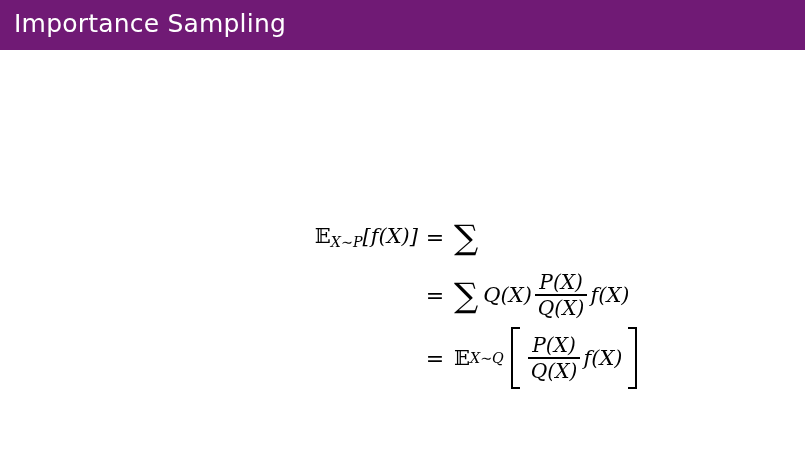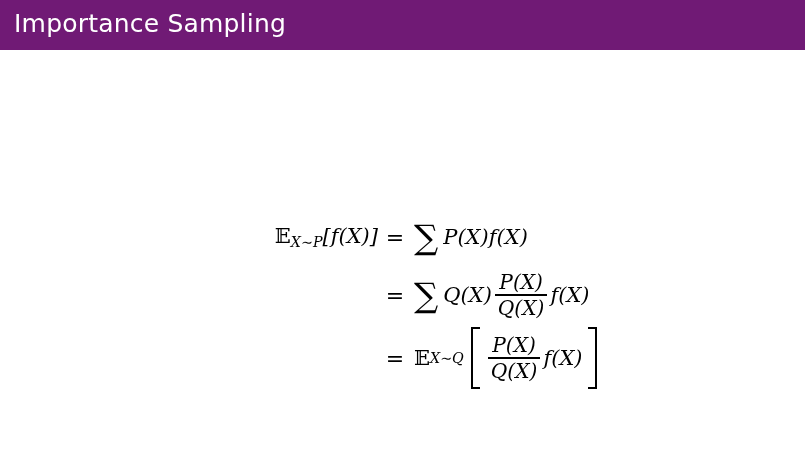--- a/index.html
+++ b/index.html
@@ -88,20 +88,21 @@
   .eq-line.line2 { height: 62px; }
   .eq-line.line3 { height: 64px; }
 
   
   .lhs {
     width: 378px;
     text-align: right;
     padding-right: 0;
     font-size: 21px;
     white-space: nowrap;
+    padding-left: 40px;
   }
   .eqsign {
     width: 34px;
     text-align: center;
     font-size: 22px;
   }
   .rhs {
     font-size: 21px;
     display: flex;
     align-items: center;
@@ -210,21 +211,20 @@
 
     <div class="math-block">
 
       <div class="eq-line line1">
         <span class="lhs">
           <span class="bb">𝔼</span><span class="sub">X∼P</span><span class="mathvar">[f(X)]</span>
         </span>
         <span class="eqsign">=</span>
         <span class="rhs">
           <span class="bigop">∑</span>
-          <span class="mathvar">P(X)f(X)</span>
         </span>
       </div>
 
       <div class="eq-line line2">
         <span class="lhs"></span>
         <span class="eqsign">=</span>
         <span class="rhs">
           <span class="bigop">∑</span>
           <span class="mathvar">Q(X)</span>
           <span class="frac">

